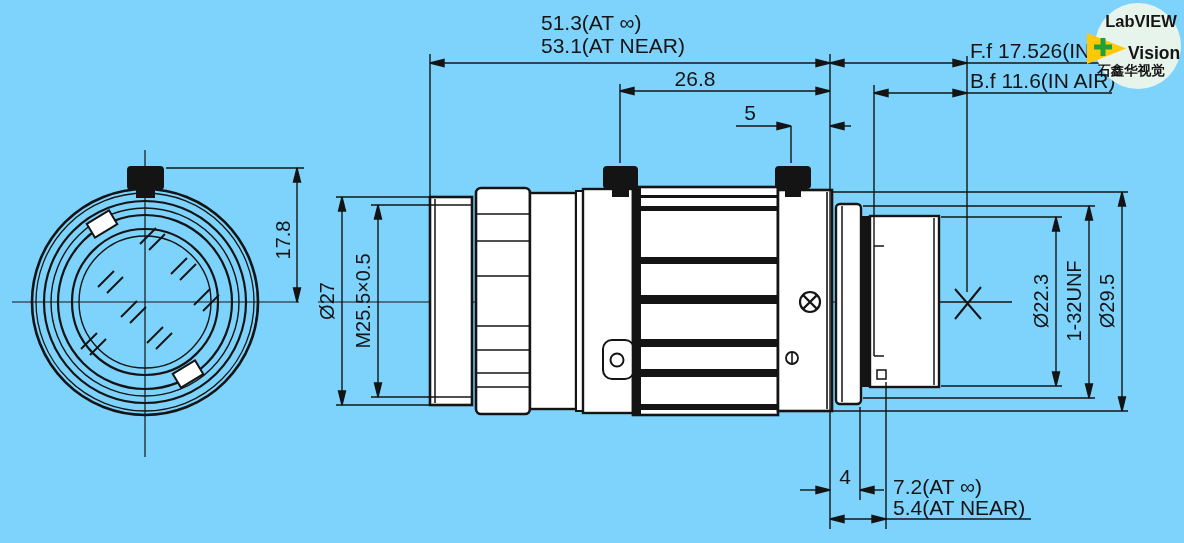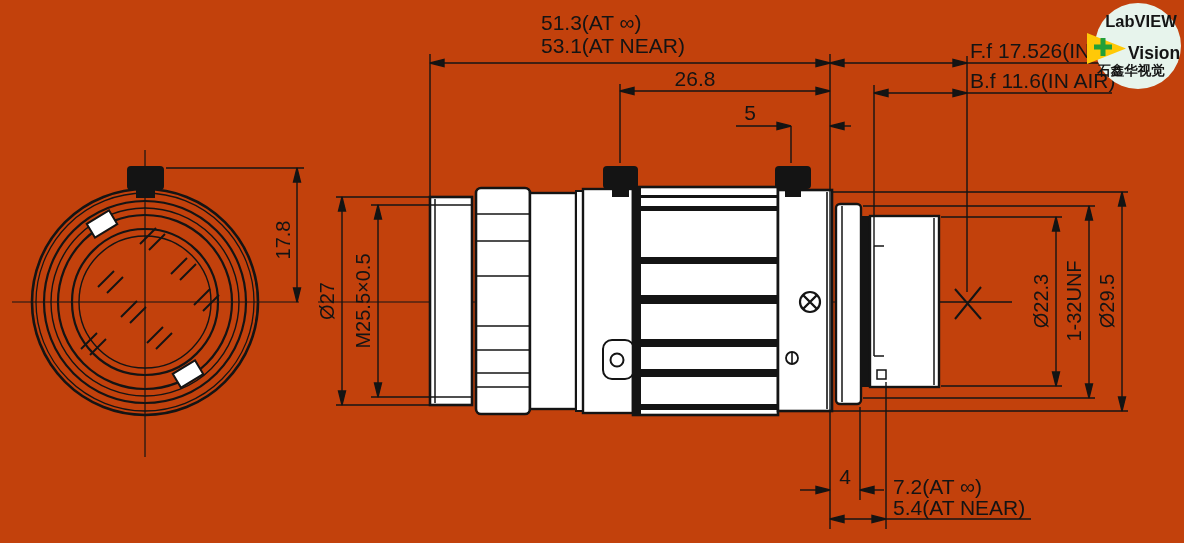--- a/index.html
+++ b/index.html
@@ -1,16 +1,16 @@
 <!DOCTYPE html>
 <html><head>
 <meta charset="utf-8">
 <style>
   html,body{margin:0;padding:0;background:#fff;}
-  .stage{position:relative;width:1184px;height:543px;background:#c2410c;overflow:hidden;
+  .stage{position:relative;width:1184px;height:543px;background:#7dd3fc;overflow:hidden;
          font-family:"Liberation Sans", sans-serif;}
   svg text{font-family:"Liberation Sans","DejaVu Sans",sans-serif;fill:#141414;}
   .dimtxt{font-size:21px;}
   .dimtxt-sm{font-size:20px;}
   .logo-top{font-size:16.5px;font-weight:bold;}
   .logo-vision{font-size:17.5px;font-weight:bold;}
   .logo-cn{font-size:13.5px;font-weight:bold;}
 </style>
 </head>
 <body>

